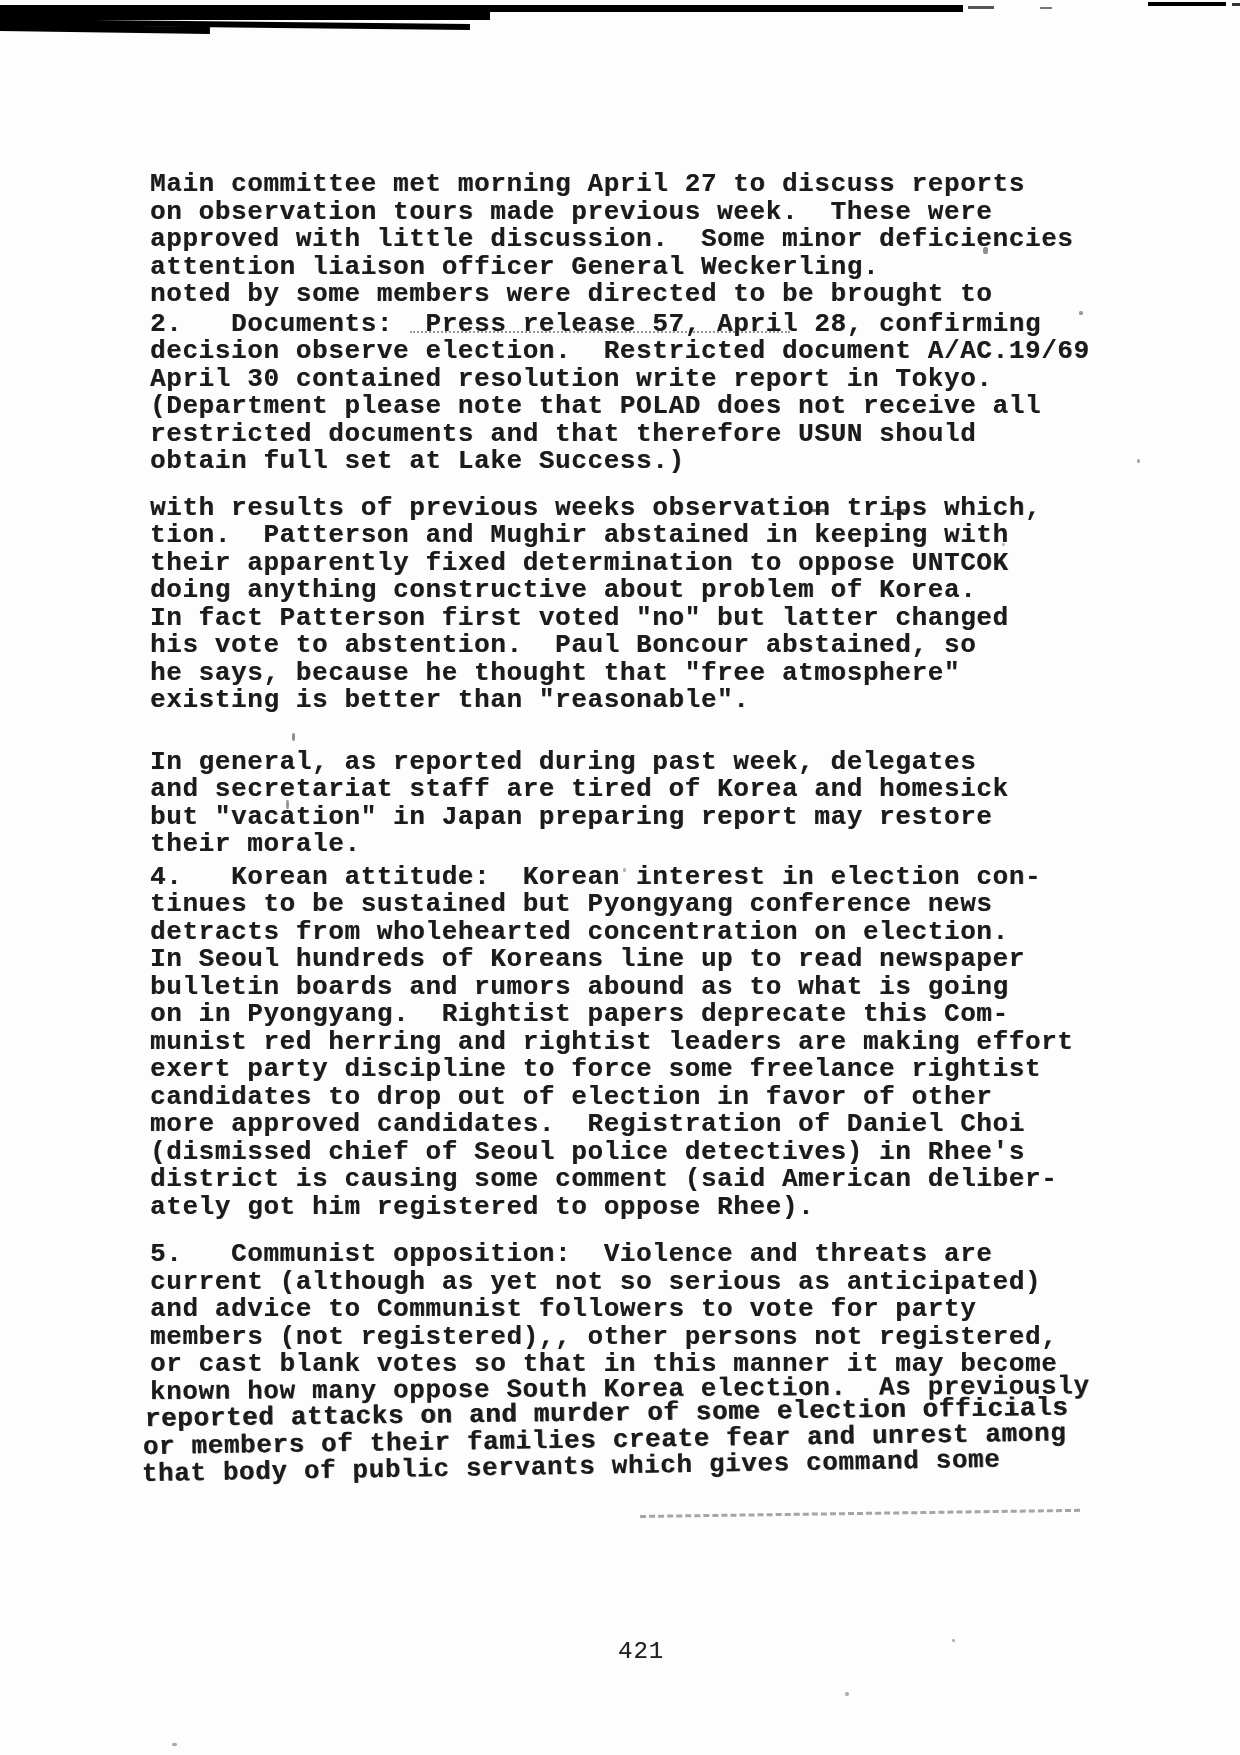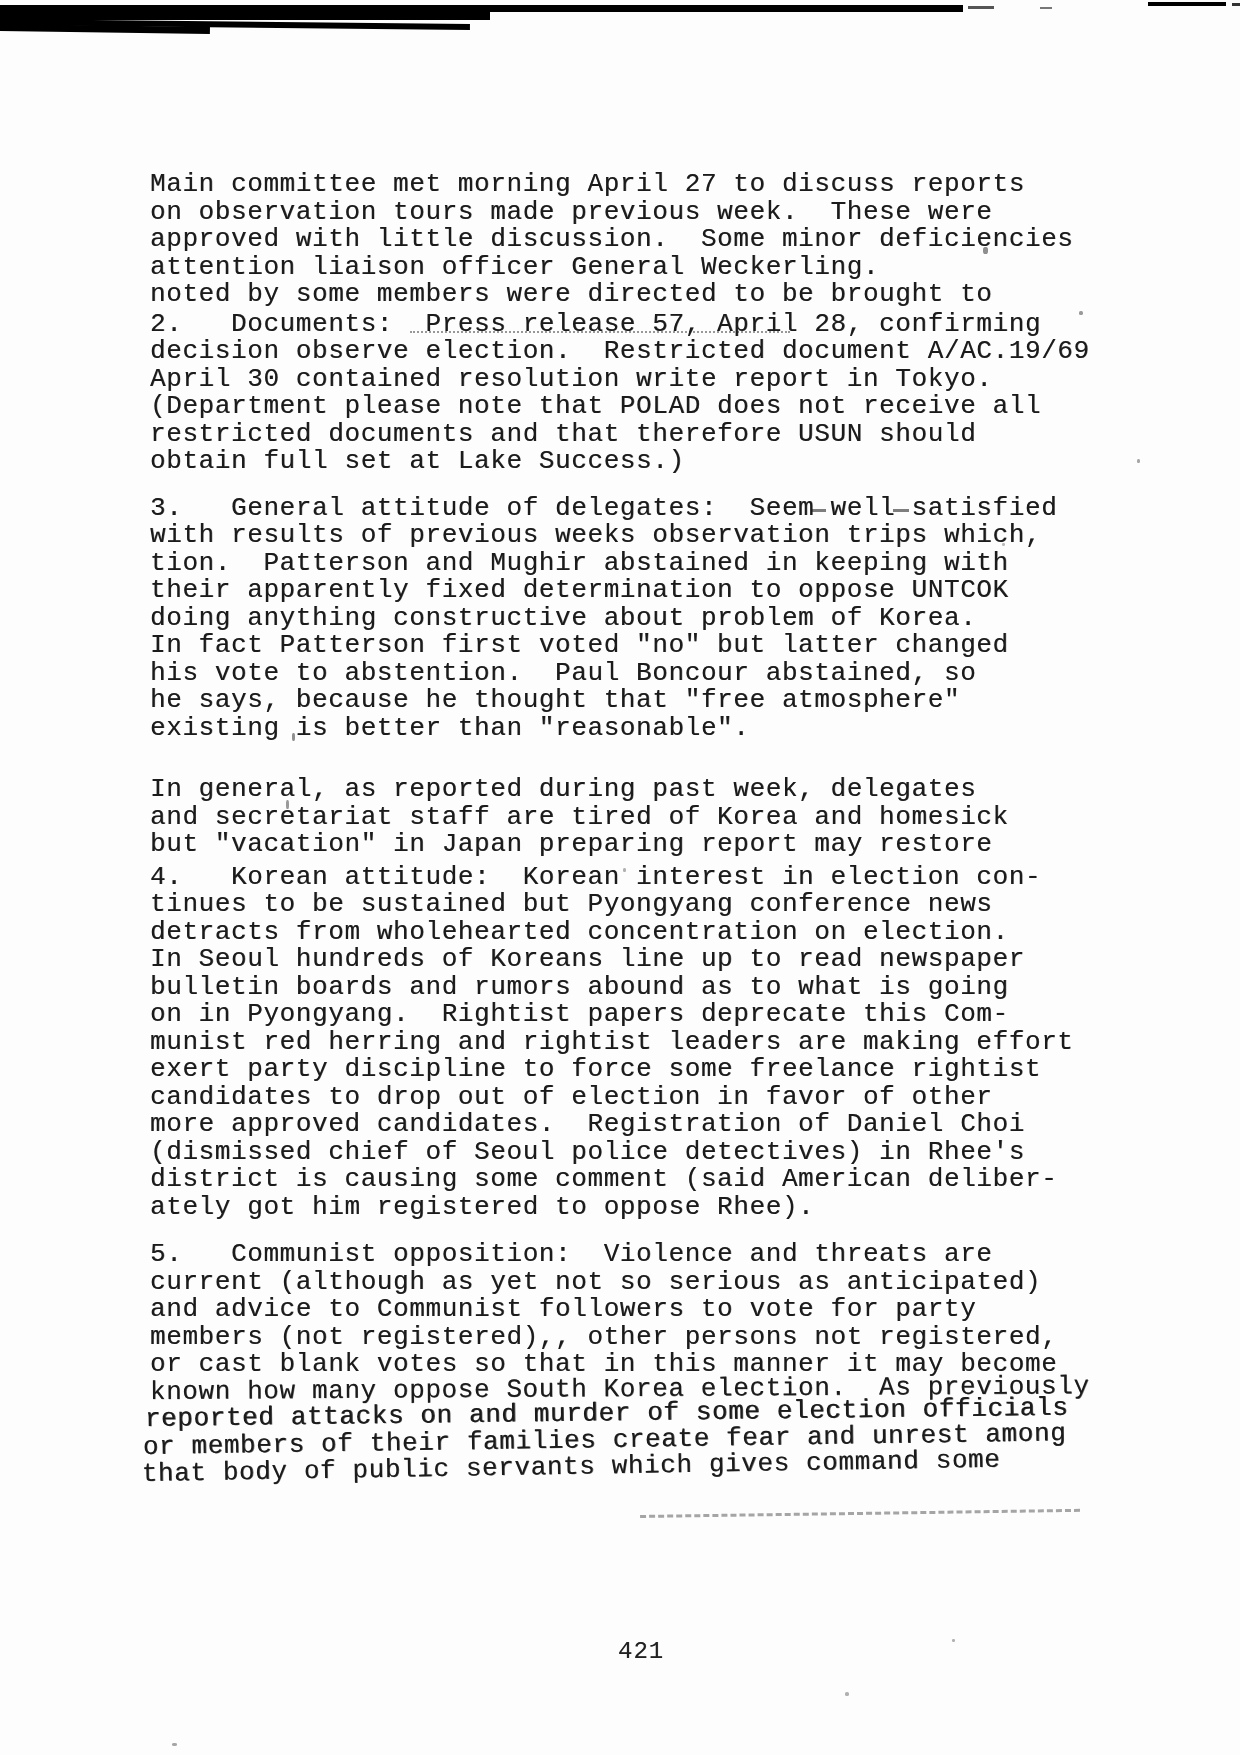--- a/index.html
+++ b/index.html
@@ -8,21 +8,21 @@
     background:#ffffff;
     font-family:"Liberation Mono","DejaVu Sans Mono",monospace;
     overflow:hidden;
   }
   .sheet{
     position:relative;width:1240px;height:1755px;background:#fdfdfd;
   }
   
   .doc-text{
     position:absolute;left:150px;top:171px;width:960px;
-    font-weight:normal;font-size:26px;line-height:27.5px;
+    font-weight:bold;font-size:26px;line-height:27.5px;
     letter-spacing:0.6px;color:#1b1b1b;
     text-shadow:0.4px 0.3px 0 rgba(25,25,25,0.55);
   }
   .line{white-space:pre;transform-origin:0 100%;}
   .para{margin:0;}
   .para.p1{margin-top:0;}
   .para.p2{margin-top:2px;}
   .para.p3{margin-top:19px;}
   .para.p4{margin-top:34px;}
   .para.p5{margin-top:5px;}
@@ -110,34 +110,34 @@
       </div>
       <div class="para p2">
         <div class="line">2.   Documents:  Press release 57, April 28, confirming</div>
         <div class="line">decision observe election.  Restricted document A/AC.19/69</div>
         <div class="line">April 30 contained resolution write report in Tokyo.</div>
         <div class="line">(Department please note that POLAD does not receive all</div>
         <div class="line">restricted documents and that therefore USUN should</div>
         <div class="line">obtain full set at Lake Success.)</div>
       </div>
       <div class="para p3">
-        <div class="line">3.   General attitude of delegates:  Seem well satisfied</div>
         <div class="line">with results of previous weeks observation trips which,</div>
         <div class="line">tion.  Patterson and Mughir abstained in keeping with</div>
         <div class="line">their apparently fixed determination to oppose UNTCOK</div>
         <div class="line">doing anything constructive about problem of Korea.</div>
         <div class="line">In fact Patterson first voted "no" but latter changed</div>
         <div class="line">his vote to abstention.  Paul Boncour abstained, so</div>
         <div class="line">he says, because he thought that "free atmosphere"</div>
         <div class="line">existing is better than "reasonable".</div>
       </div>
       <div class="para p4">
         <div class="line">In general, as reported during past week, delegates</div>
         <div class="line">and secretariat staff are tired of Korea and homesick</div>
         <div class="line">but "vacation" in Japan preparing report may restore</div>
+        <div class="line">their morale.</div>
       </div>
       <div class="para p5">
         <div class="line">4.   Korean attitude:  Korean interest in election con-</div>
         <div class="line">tinues to be sustained but Pyongyang conference news</div>
         <div class="line">detracts from wholehearted concentration on election.</div>
         <div class="line">In Seoul hundreds of Koreans line up to read newspaper</div>
         <div class="line">bulletin boards and rumors abound as to what is going</div>
         <div class="line">on in Pyongyang.  Rightist papers deprecate this Com-</div>
         <div class="line">munist red herring and rightist leaders are making effort</div>
         <div class="line">exert party discipline to force some freelance rightist</div>

